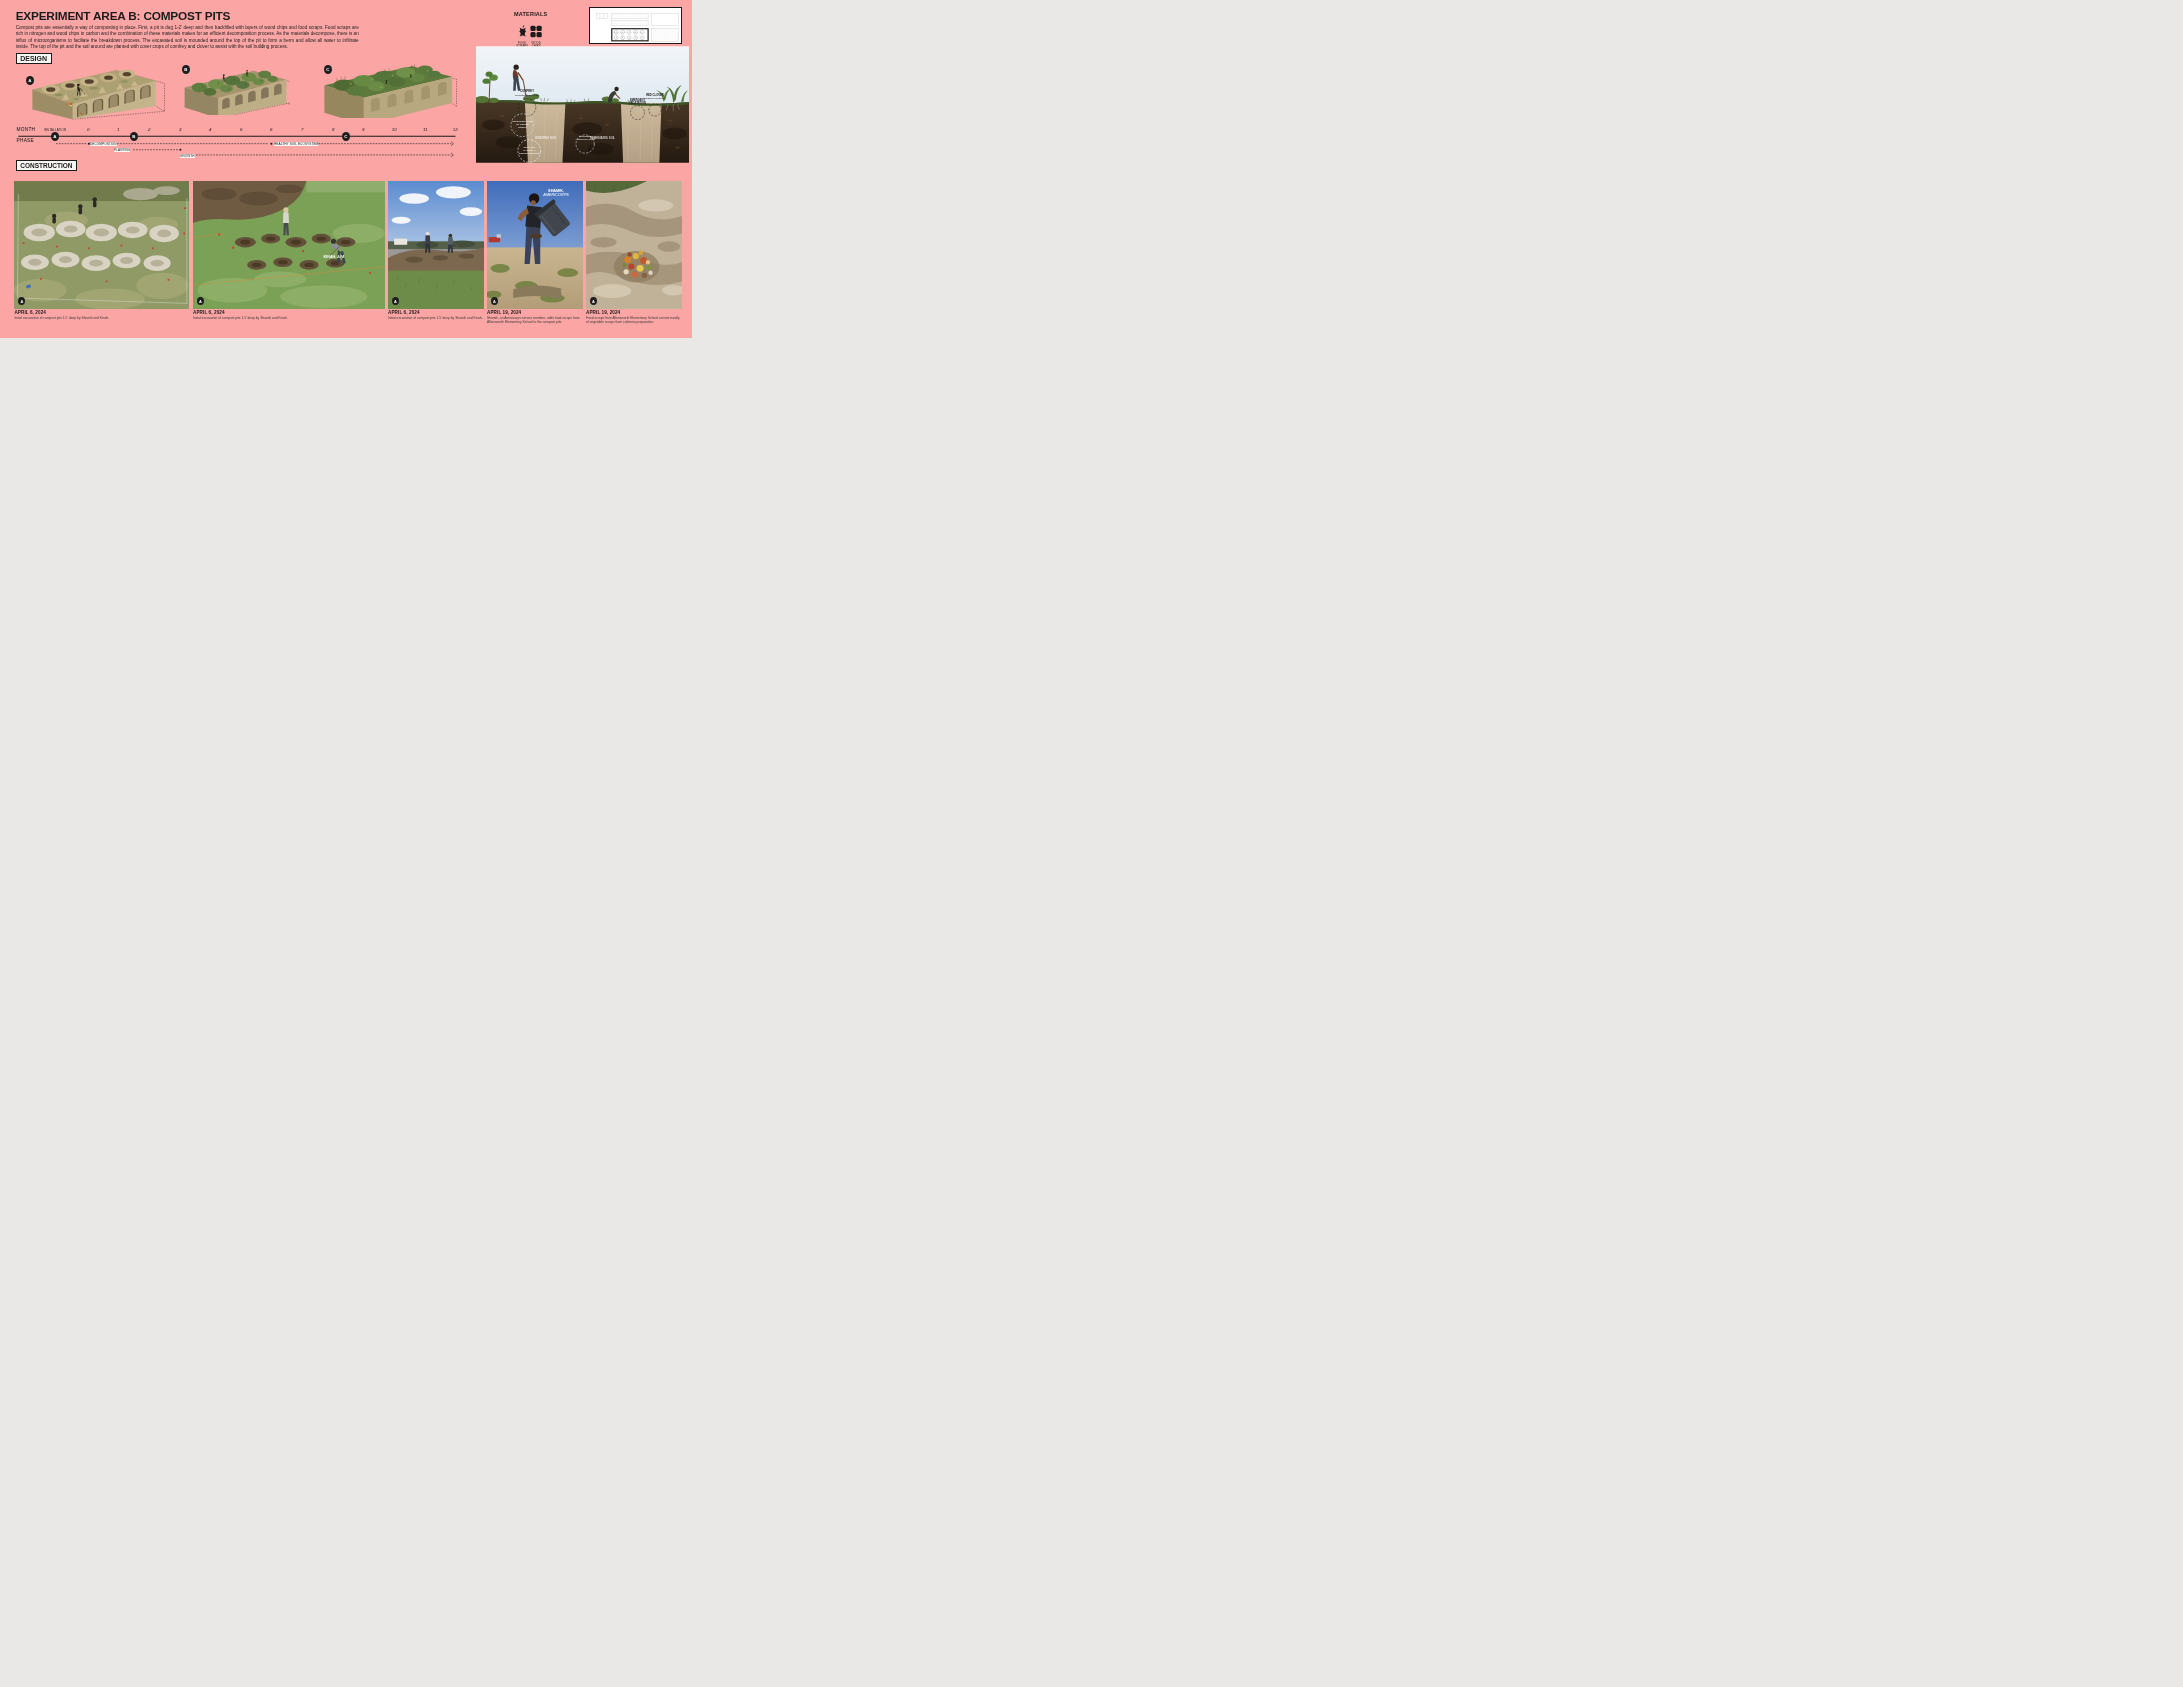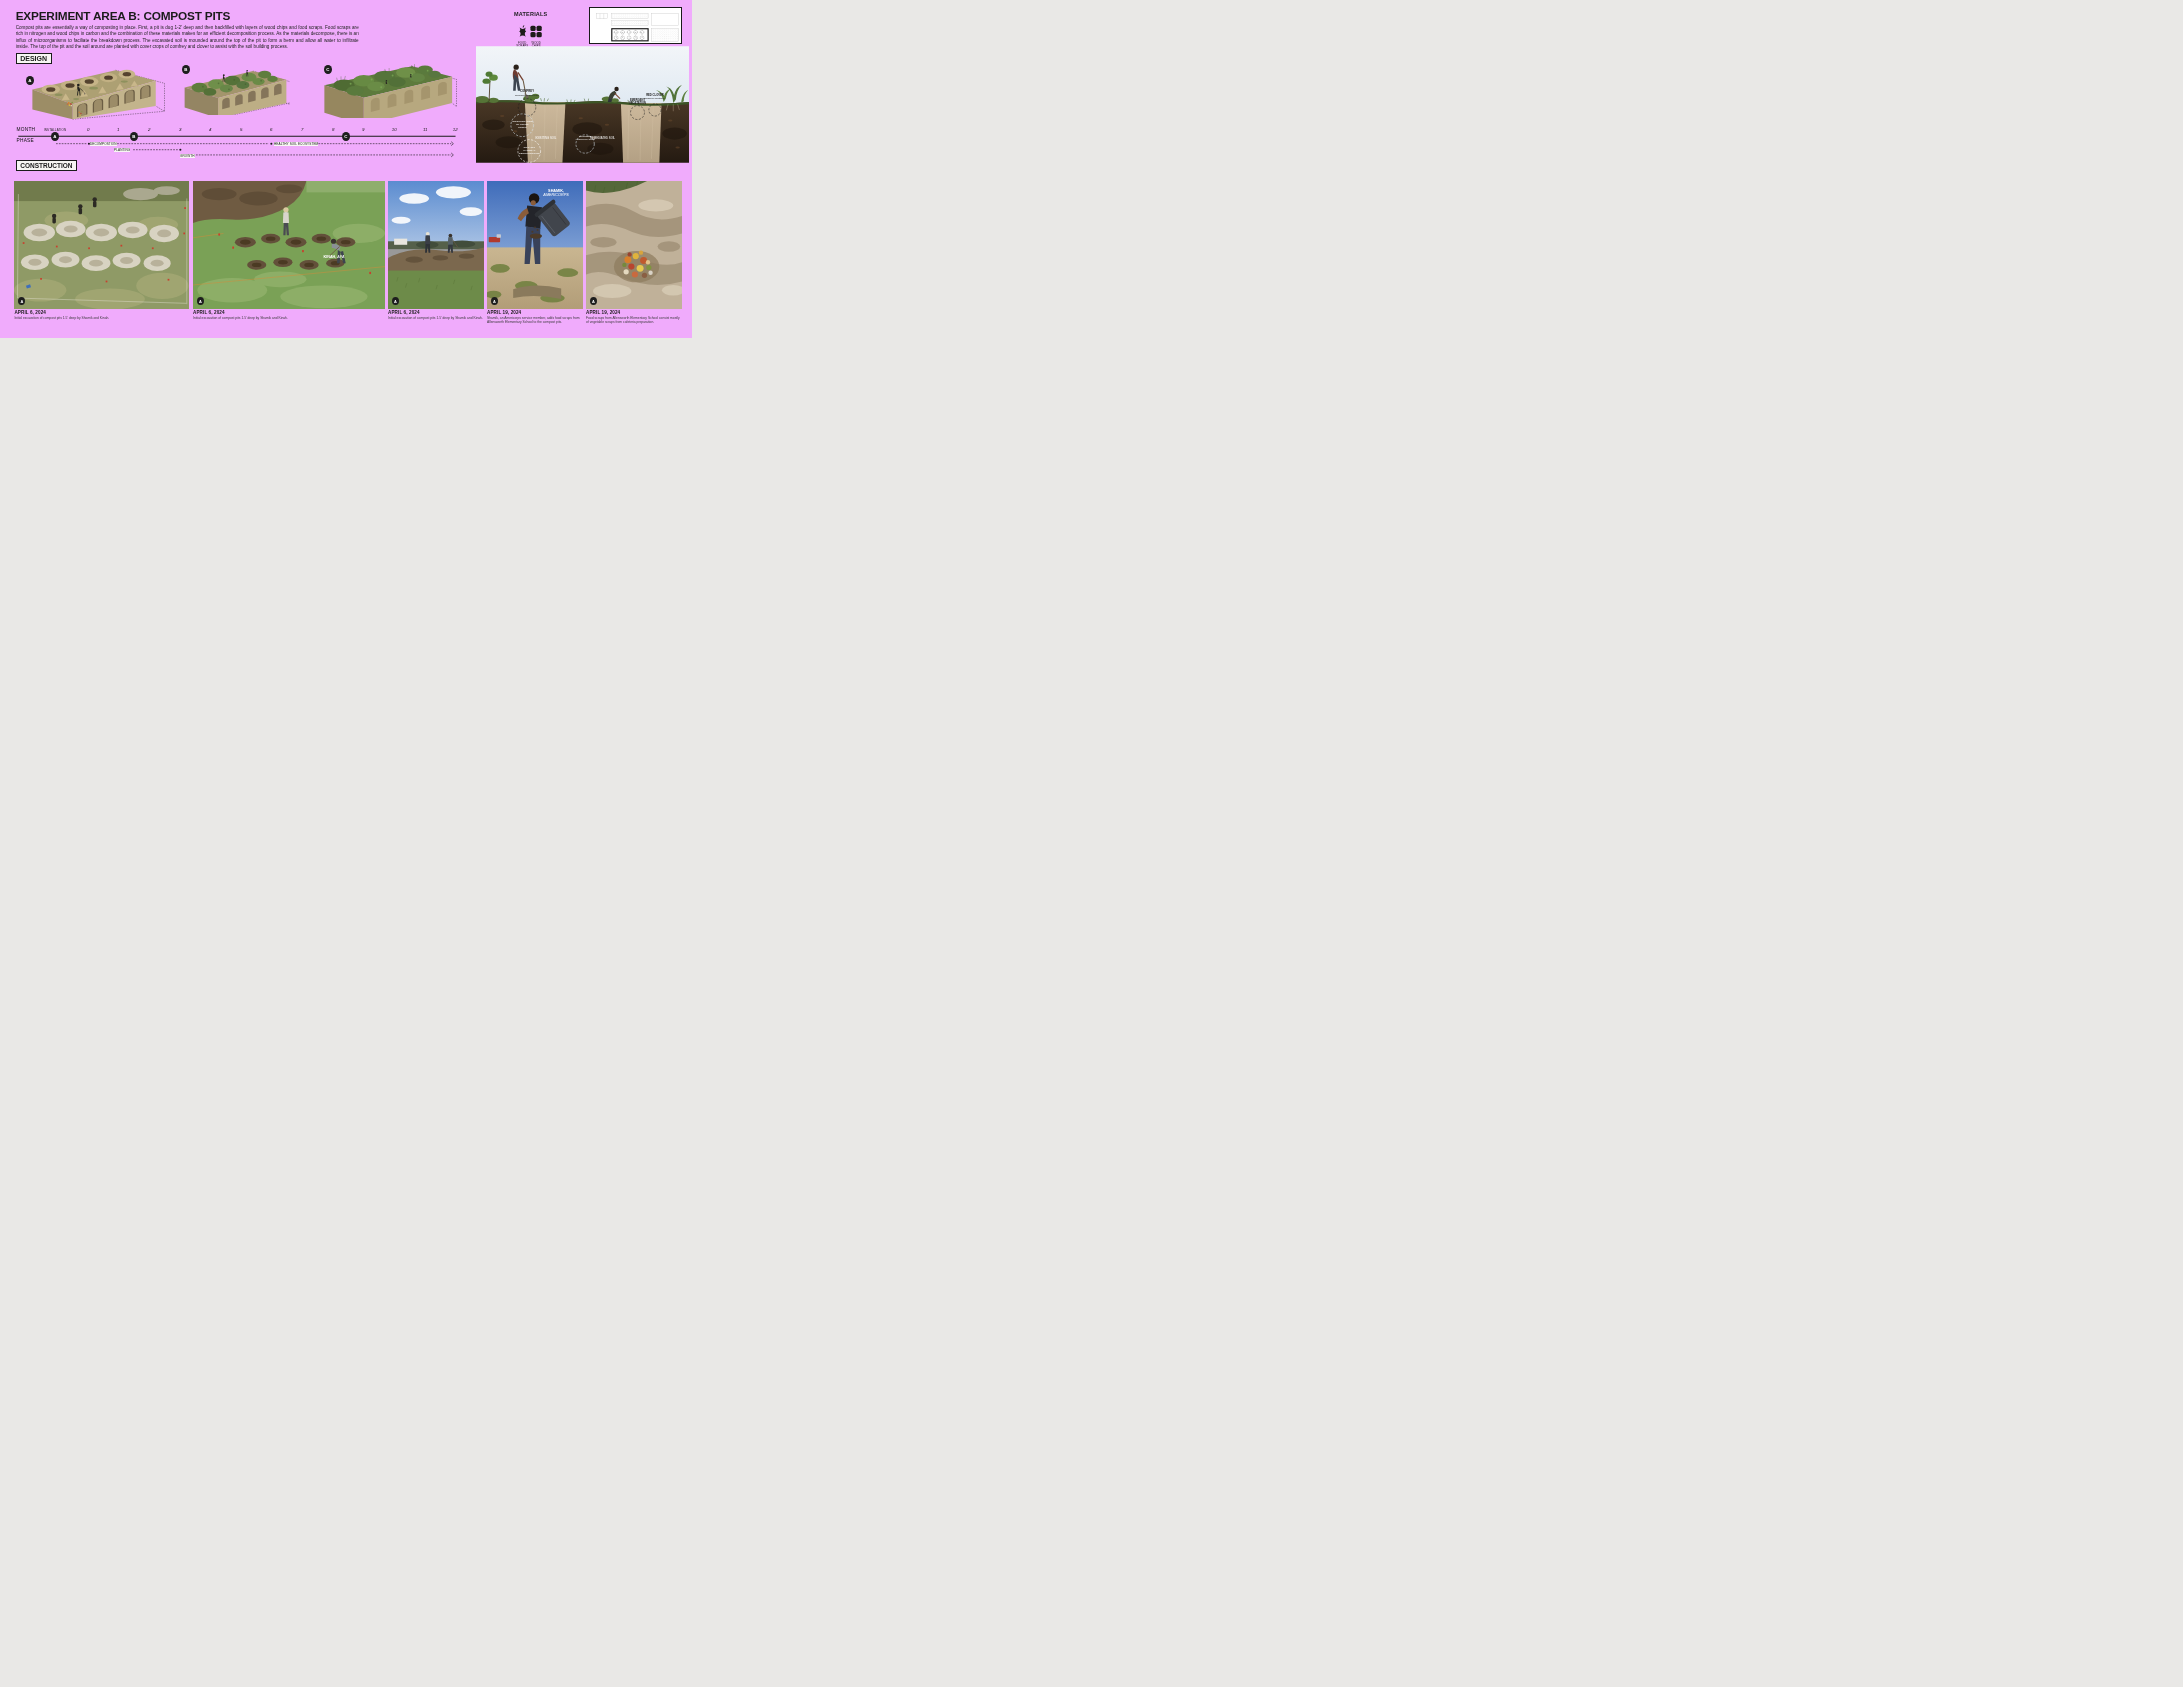--- a/index.html
+++ b/index.html
@@ -1,17 +1,17 @@
 <!DOCTYPE html>
 <html style="font-size:7px"><head>
 <meta charset="utf-8">
 <style>
   html,body{margin:0;padding:0;background:#e9e8e6;}
   *{box-sizing:border-box;}
-  .page{position:relative;width:692px;height:338px;background:#f0abfc;overflow:hidden;
+  .page{position:relative;width:692px;height:338px;background:#fca5a5;overflow:hidden;
         font-family:"Liberation Sans", sans-serif;color:#1b1b1b;}
   .abs{position:absolute;}
   
   .title{left:15.7px;top:8.7px;font-size:11.8px;font-weight:700;letter-spacing:-0.2px;white-space:nowrap;}
   .intro{left:15.7px;top:25px;width:343px;font-size:4.6px;line-height:6.3px;color:#232323;text-align:justify;}
   
   .mat-title{left:514px;top:11.4px;font-size:5.5px;font-weight:700;letter-spacing:0.2px;}
   .mat-col{top:25px;width:24.5px;display:flex;flex-direction:column;align-items:center;}
   .mat-col .lbl{margin-top:3.5px;font-size:2.8px;line-height:3.3px;text-align:center;color:#222;letter-spacing:0.1px;}
   

